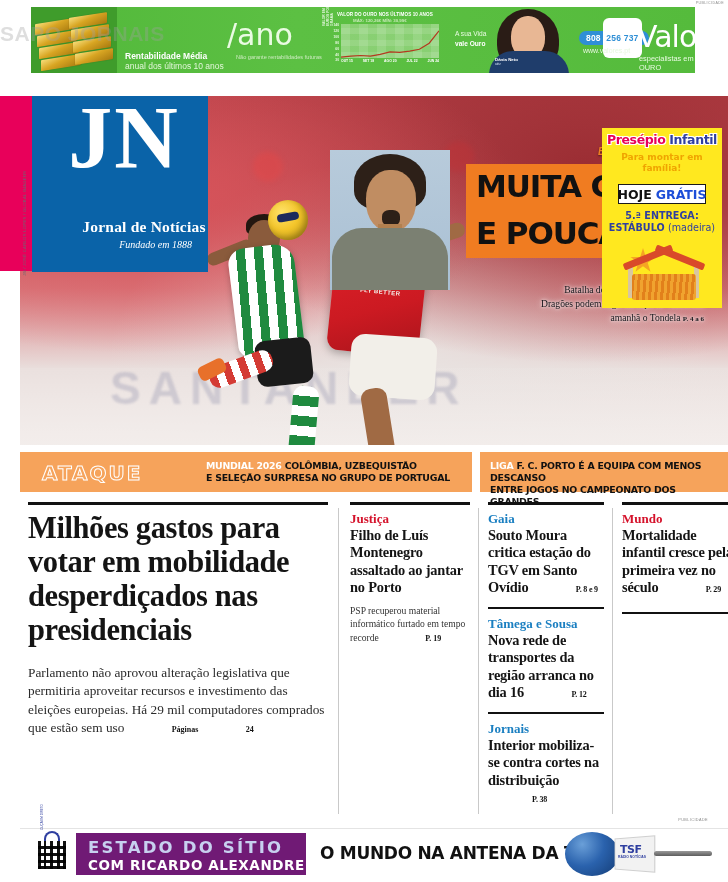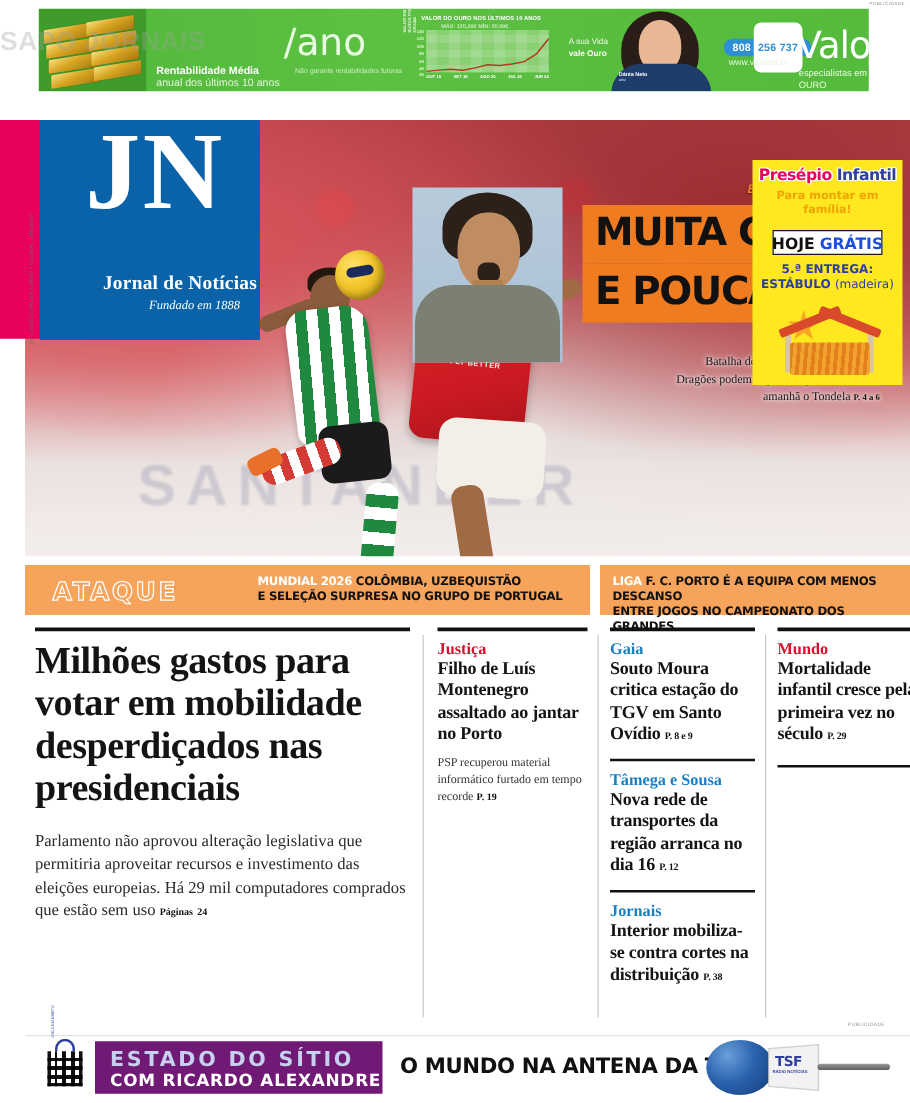--- a/index.html
+++ b/index.html
@@ -270,21 +270,21 @@
   .k-red { color:#d5122b; }
   .k-blue { color:#1a7fc1; }
   .hl-lead {
     font-family:"Liberation Serif", serif; font-weight: 700; font-size: 30.5px;
     line-height: 1.11; color:#141414; letter-spacing:-.4px;
   }
   .hl-sub {
     font-family:"Liberation Serif", serif; font-size: 13.3px; line-height: 1.36;
     color:#2a2a2a; margin-top: 17px;
   }
-  .pg { font-size: 8px; font-weight: 700; font-family:"Liberation Serif", serif; color:#111; }
+  .pg { font-size: 8px; font-weight: 700; font-family:"Liberation Serif", serif; color:#111;margin-left:44px; }
   .hl-small {
     font-family:"Liberation Serif", serif; font-weight:700; font-size: 14.4px;
     line-height: 1.2; color:#141414; letter-spacing:-.2px;
   }
   .txt-small {
     font-family:"Liberation Serif", serif; font-size: 9.6px; line-height: 1.38; color:#333; margin-top: 8px;
   }
   .hr-blk { height: 2px; background:#111; margin: 11px 0 8px 0; }
 
   

